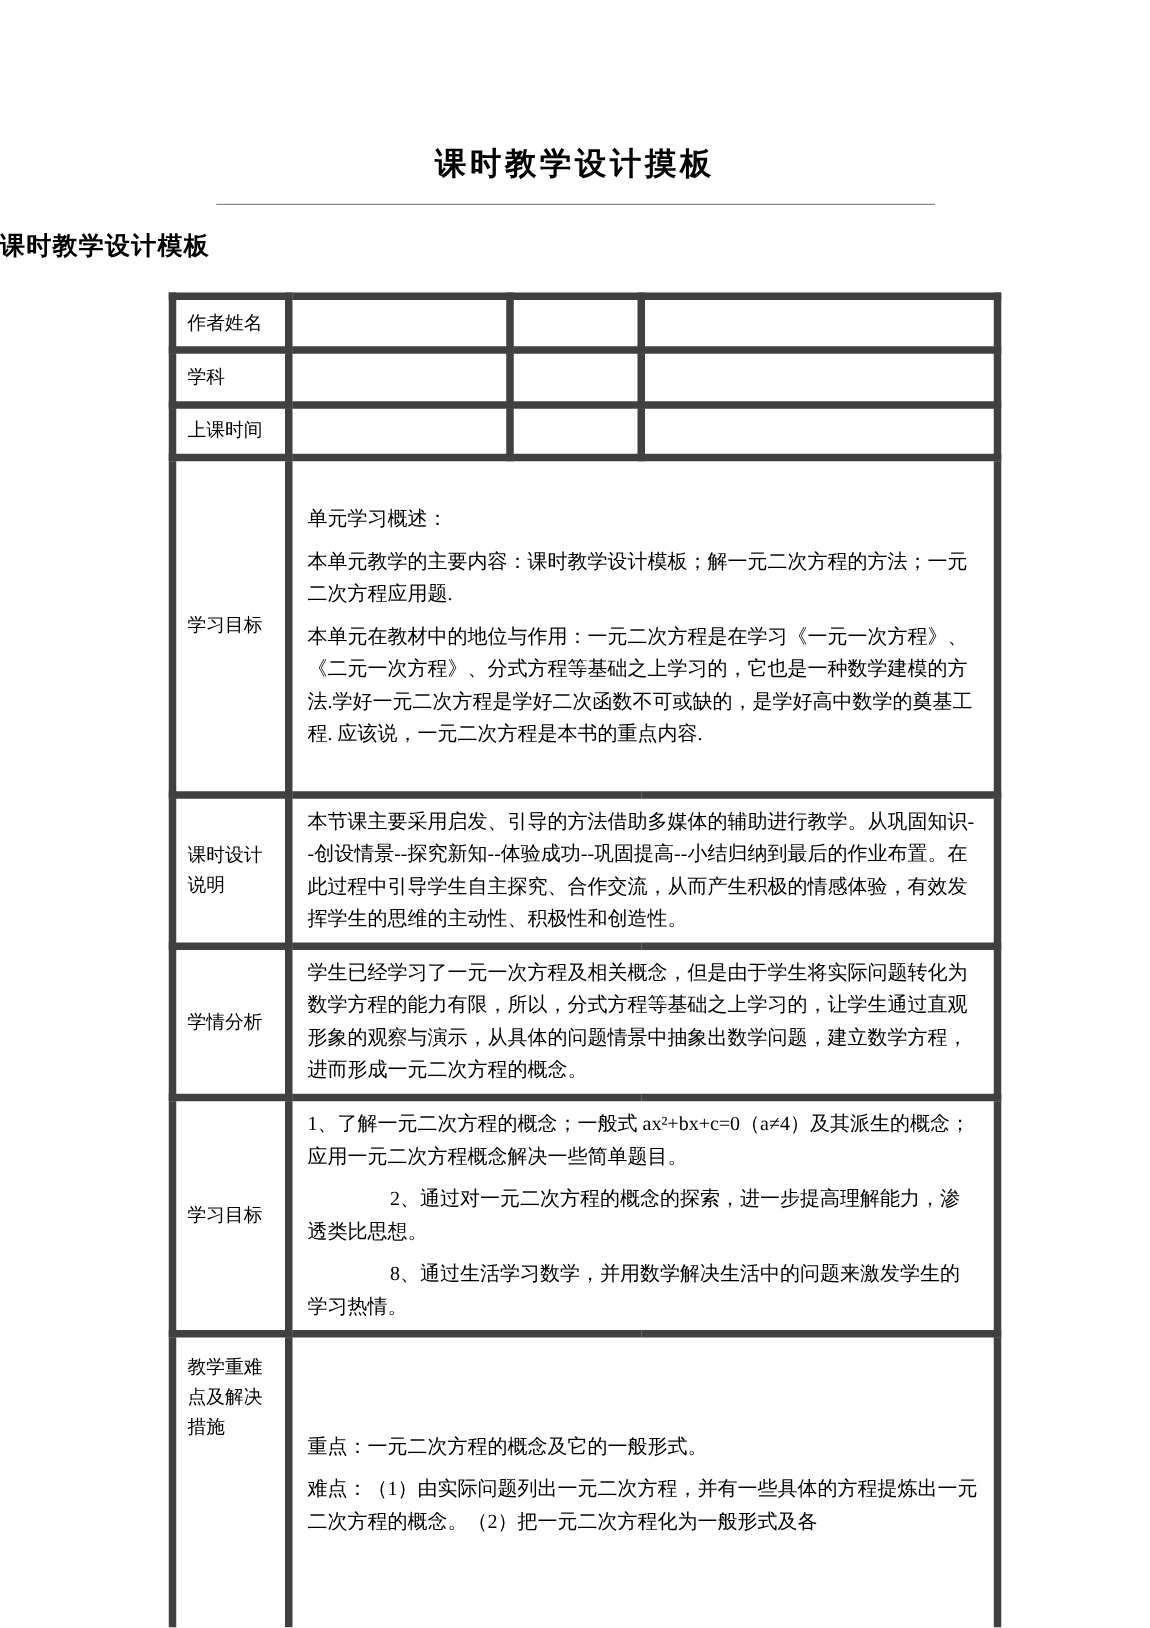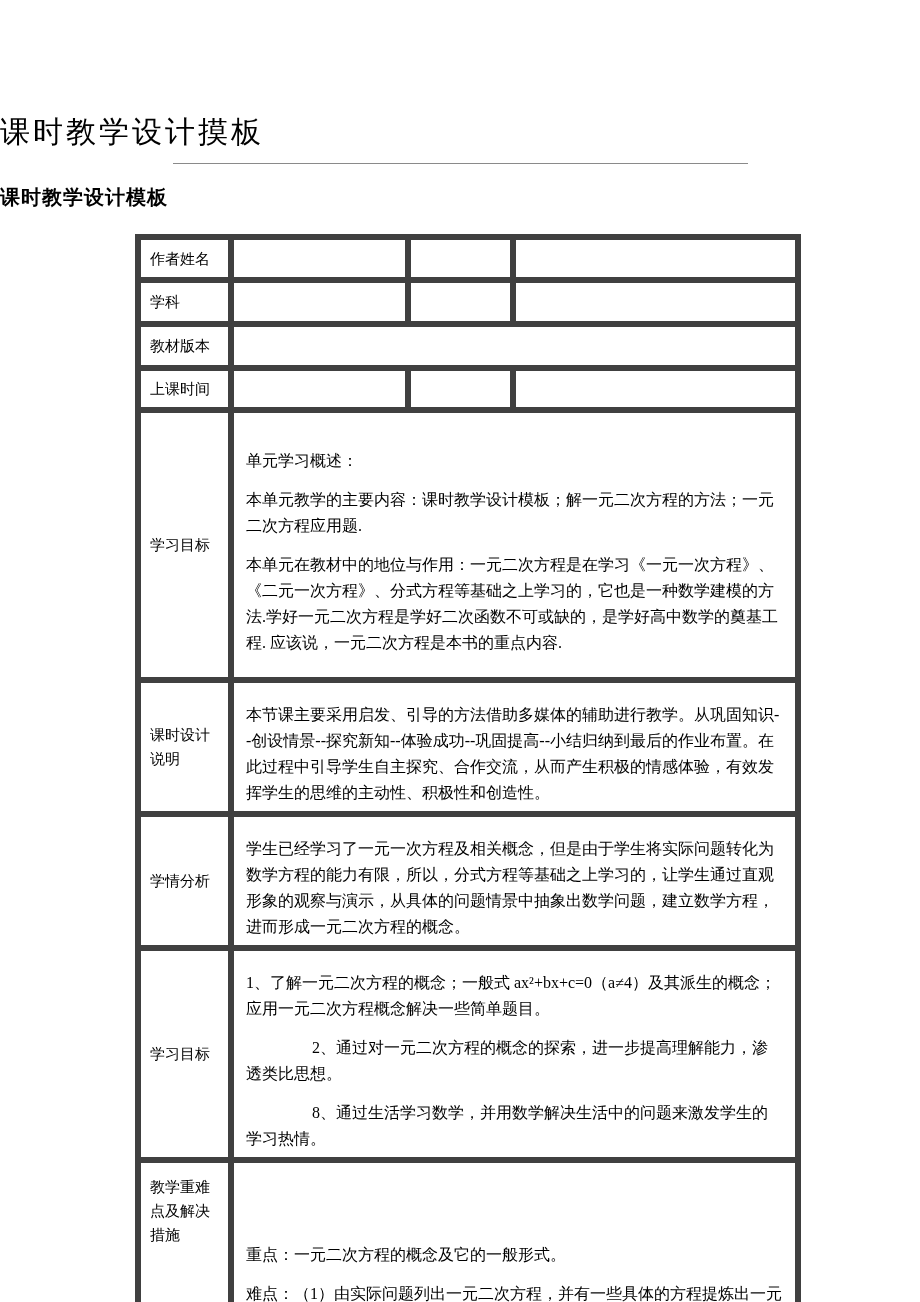--- a/index.html
+++ b/index.html
@@ -9,23 +9,23 @@
     width: 920px;
     height: 1302px;
     margin: 0 auto;
     background: #ffffff;
     color: #000000;
     font-family: "Liberation Serif", "DejaVu Serif", serif;
     overflow: hidden;
   }
   .doc-title {
     padding-top: 116px;
-    text-align: left;
-    font-size: 30px;
-    font-weight: normal;
+    text-align: center;
+    font-size: 25px;
+    font-weight: bold;
     letter-spacing: 3px;
     line-height: 32px;
   }
   .title-rule {
     width: 575px;
     margin: 15px auto 0 auto;
     border-top: 1px solid #8a8a8a;
     height: 0;
   }
   .doc-subtitle {
@@ -53,21 +53,21 @@
   td.label.top {
     vertical-align: top;
     padding-top: 12px;
   }
   td.content {
     font-size: 16px;
     line-height: 26px;
     vertical-align: top;
     padding: 6px 12px 5px 12px;
   }
-  td.content p { margin: 13px 0 8px 0; }
+  td.content p { margin: 0 0 8px 0; }
   td.content p:last-child { margin-bottom: 0; }
   td.content p.indent { text-indent: 66px; }
   td.blank { background: #ffffff; }
   tr.r-author    { height: 43px; }
   tr.r-subject   { height: 44px; }
   tr.r-textbook  { height: 44px; }
   tr.r-time      { height: 42px; }
   tr.r-unitbg    { height: 270px; }
   tr.r-design    { height: 112px; }
   tr.r-learner   { height: 117px; }
@@ -99,24 +99,20 @@
         <td class="blank"></td>
       </tr>
 
       <tr class="r-subject">
         <td class="label">学科</td>
         <td class="blank"></td>
         <td class="blank"></td>
         <td class="blank"></td>
       </tr>
 
-      <tr class="r-textbook">
-        <td class="label">教材版本</td>
-        <td class="blank" colspan="3"></td>
-      </tr>
 
       <tr class="r-time">
         <td class="label">上课时间</td>
         <td class="blank"></td>
         <td class="blank"></td>
         <td class="blank"></td>
       </tr>
 
       <tr class="r-unitbg">
         <td class="label">学习目标</td>

